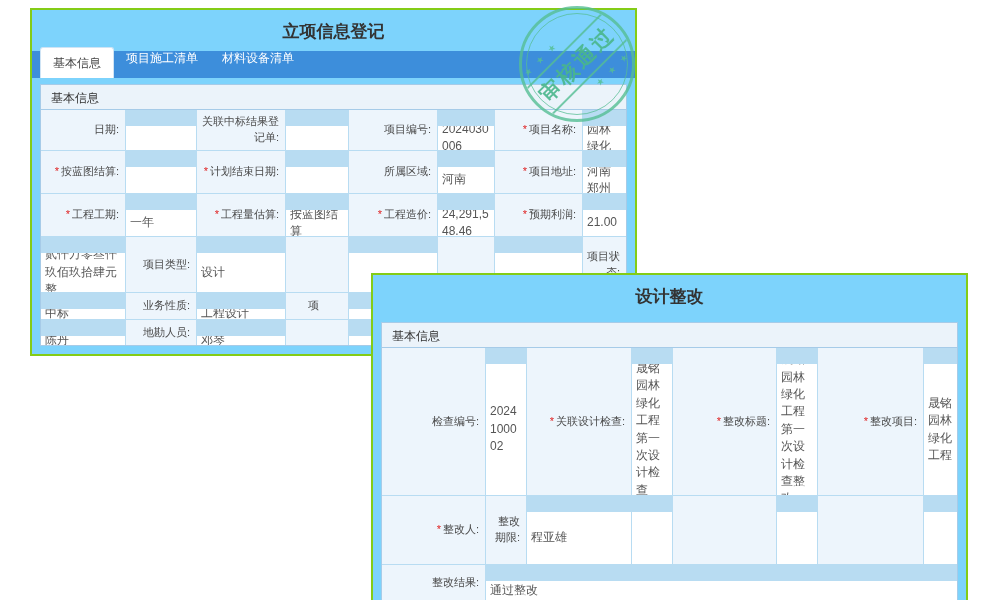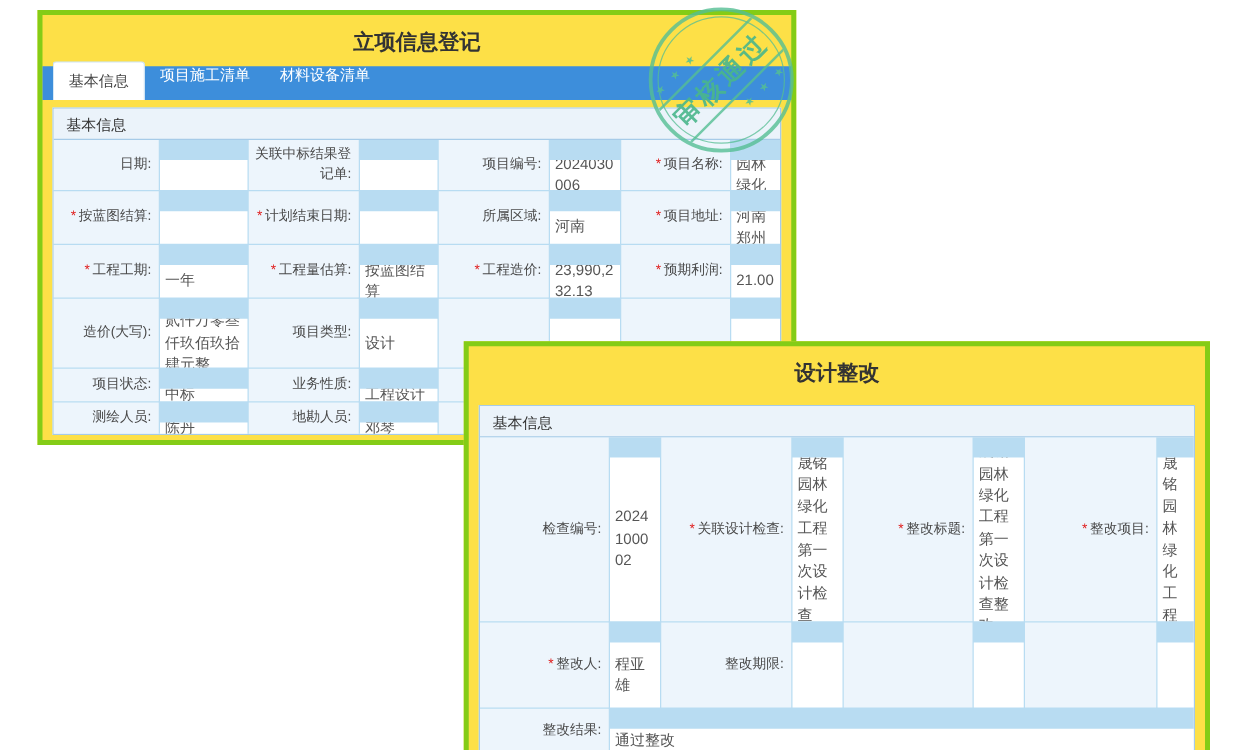--- a/index.html
+++ b/index.html
@@ -4,22 +4,22 @@
 <style>
   * { box-sizing: border-box; }
   html,body { margin:0; padding:0; }
   body {
     width:1000px; height:600px; position:relative; overflow:hidden;
     background:#ffffff;
     font-family:"Liberation Sans","DejaVu Sans",sans-serif;
     color:#555;
   }
   .panel {
-    position:absolute; background:#fde047;
-    border:4px solid #84cc16;
+    position:absolute; background:#7dd3fc;
+    border:2px solid #84cc16;
   }
   .panel1 { left:30px; top:8px;  width:607px; height:348px; z-index:1; }
   .panel2 { left:371px; top:273px; width:597px; height:337px; z-index:3; }
   .panel-title {
     text-align:center; font-weight:bold; font-size:17px; color:#333;
     padding:10px 0 8px;
   }
   
   .tabbar {
     background:#3d8edb; height:27px; display:flex; align-items:flex-end;
@@ -153,31 +153,27 @@
       <div class="cell value">一年</div>
       <div class="cell label">
           <span class="star">*</span>
           <span>工程量估算:</span>
         </div>
       <div class="cell value">按蓝图结算</div>
       <div class="cell label">
           <span class="star">*</span>
           <span>工程造价:</span>
         </div>
-      <div class="cell value">23,990,232.13</div>
+      <div class="cell value">24,291,548.46</div>
       <div class="cell label">
           <span class="star">*</span>
           <span>预期利润:</span>
         </div>
       <div class="cell value">21.00</div>
 
-      <div class="cell label">
-          <span class="star"></span>
-          <span>造价(大写):</span>
-        </div>
       <div class="cell value">贰仟万零叁仟玖佰玖拾肆元整</div>
       <div class="cell label">
           <span class="star"></span>
           <span>项目类型:</span>
         </div>
       <div class="cell value">设计</div>
       <div class="cell label">
           <span></span>
         </div>
       <div class="cell value"></div>
@@ -262,25 +258,25 @@
       <div class="cell label">
           <span class="star">*</span>
           <span>整改项目:</span>
         </div>
       <div class="cell value">晟铭园林绿化工程</div>
 
       <div class="cell label">
           <span class="star">*</span>
           <span>整改人:</span>
         </div>
+      <div class="cell label">
+          <span class="star"></span>
+          <span>整改期限:</span>
+        </div>
       <div class="cell value">程亚雄</div>
-      <div class="cell label">
-          <span class="star"></span>
-          <span>整改期限:</span>
-        </div>
       <div class="cell value"></div>
       <div class="cell label">
           <span></span>
         </div>
       <div class="cell value"></div>
       <div class="cell label">
           <span></span>
         </div>
       <div class="cell value"></div>
 

